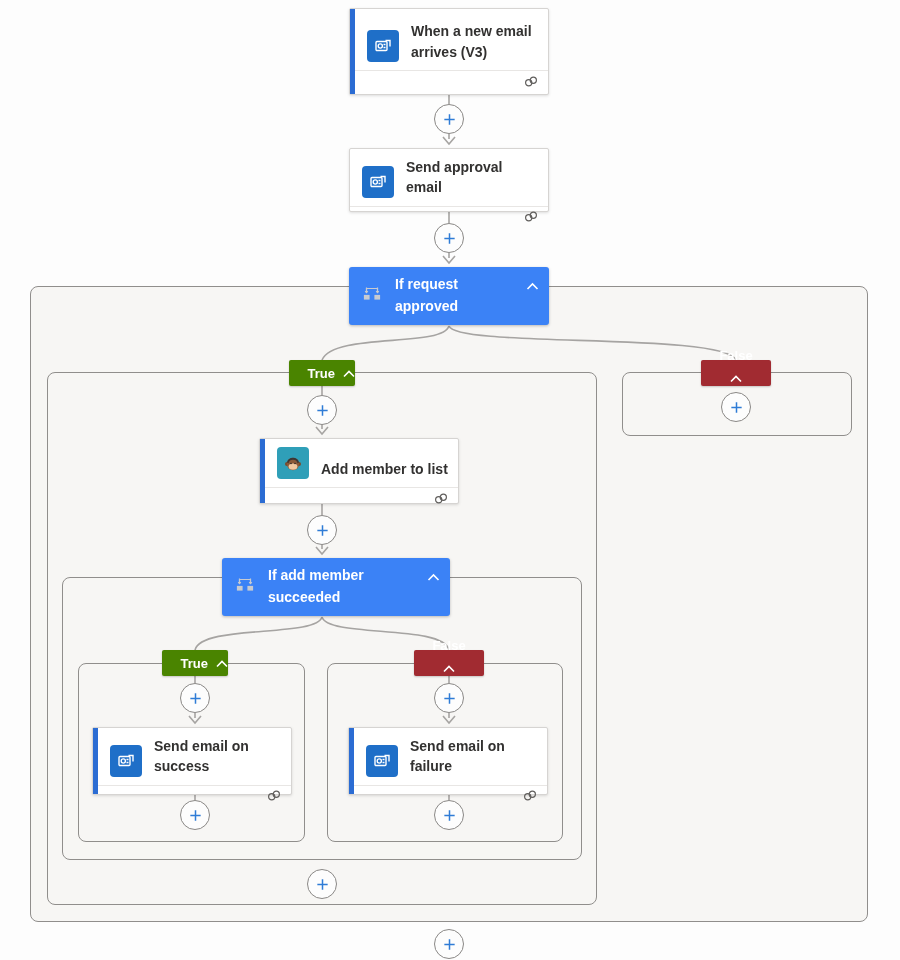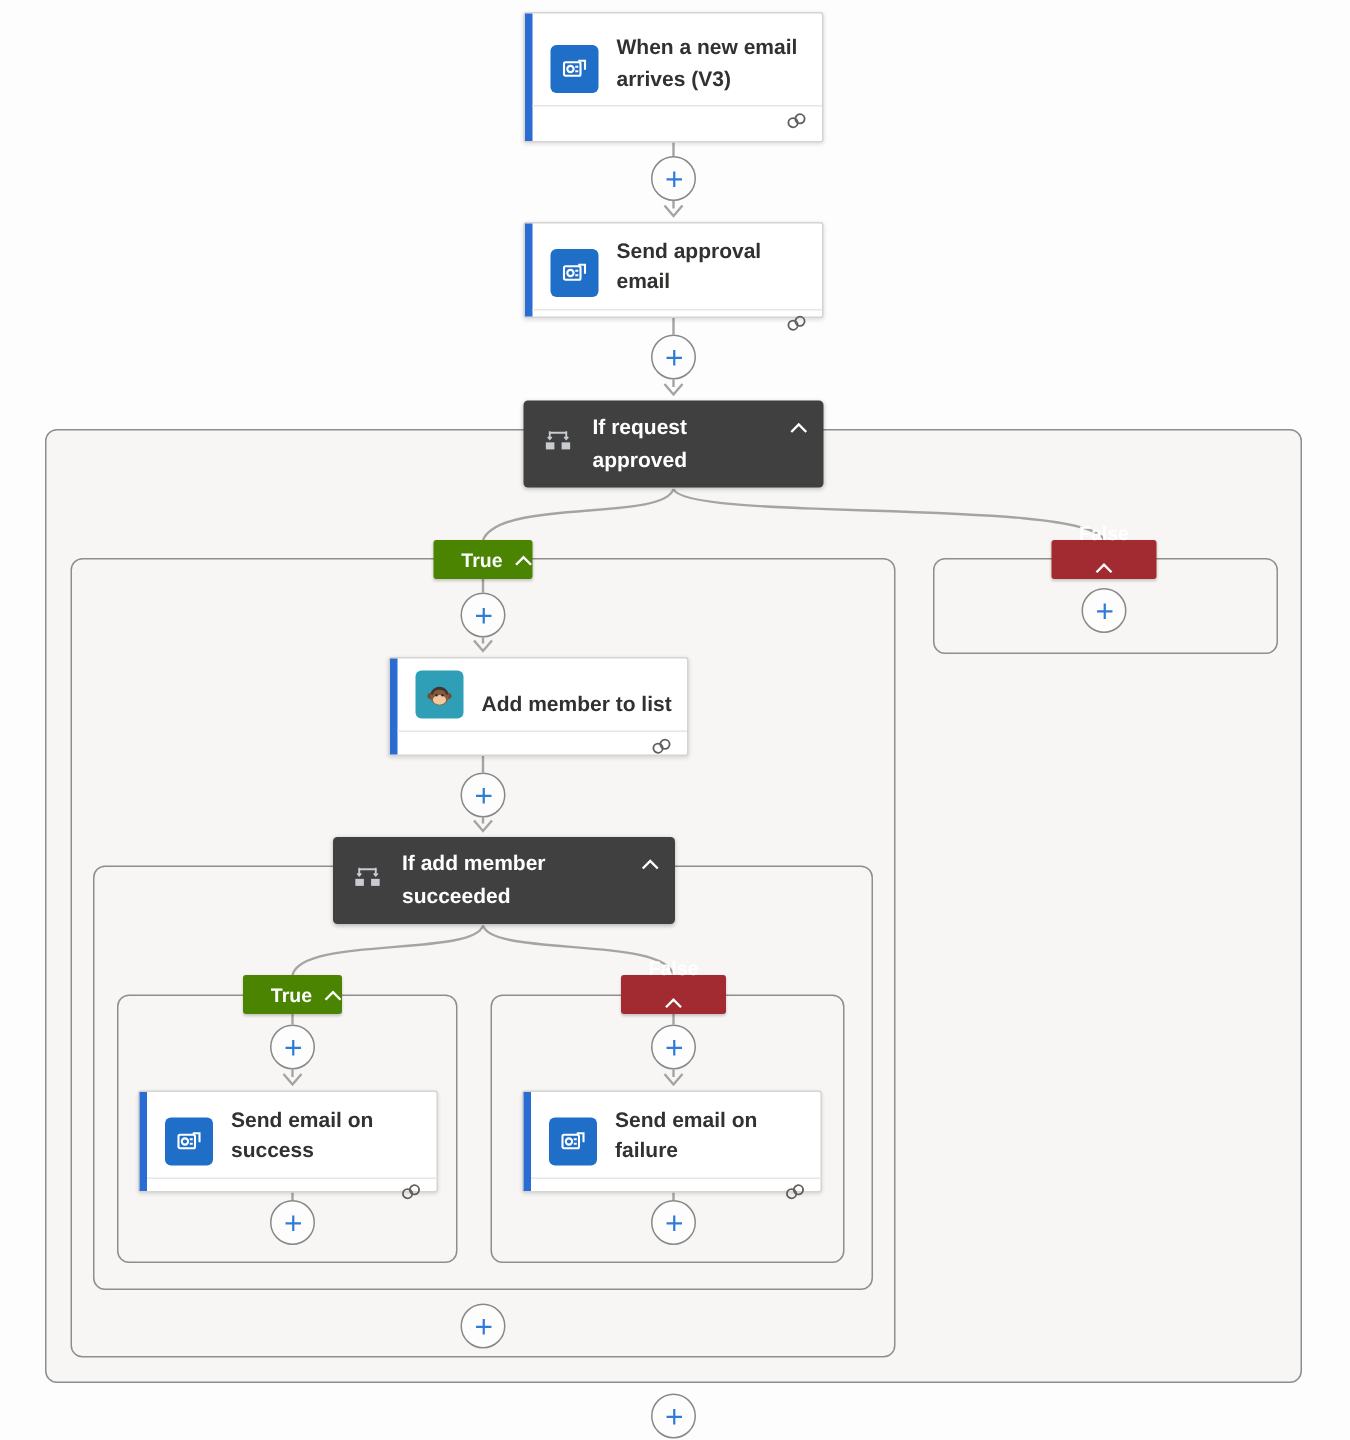--- a/index.html
+++ b/index.html
@@ -37,21 +37,21 @@
   .tile.mailchimp { background: #2f9fb8; }
   .card-title { font-size: 14px; font-weight: bold; color: #323130; line-height: 1.45; }
   .card-footer {
     height: 24px; flex: none; border-top: 1px solid #e8e6e4;
     display: flex; align-items: center; justify-content: flex-end; padding: 0 9px;
   }
 
   
   .cond-card {
     position: absolute;
-    background: #404040;
+    background: #3b82f6;
     border-radius: 3px;
     box-shadow: 0 1px 3px rgba(0,0,0,.25);
     display: flex; align-items: center;
     padding: 8px 10px 8px 14px; gap: 14px;
   }
   .cond-title { flex: 1; color: #ffffff; font-size: 14px; font-weight: bold; line-height: 1.55; }
   .cond-chevron { align-self: flex-start; margin-top: 2px; cursor: pointer; }
 
   
   .badge {
@@ -128,21 +128,21 @@
         <span>
           <svg width="16" height="13" viewBox="0 0 16 13" fill="none" stroke="#605e5c" stroke-width="1.2">
             <circle cx="5.7" cy="7.8" r="3.1"></circle>
             <circle cx="10.3" cy="5.2" r="3.1"></circle>
           </svg>
         </span>
       </div>
     </div>
   </div>
 
-  <div class="card" style="left:349px; top:148px; width:200px; height:64px;">
+  <div class="card" style="left:349px; top:148px; width:200px; height:64px;flex-direction:column;">
     <div class="card-accent"></div>
     <div class="card-main">
       <div class="card-header">
         <span class="tile outlook">
           <svg width="20" height="20" viewBox="0 0 20 20" fill="none" stroke="#ffffff" stroke-width="1.4">
             <path d="M12.5 4.5 h4.5 v6"></path>
             <rect x="3" y="5.5" width="11" height="9" rx="1"></rect>
             <circle cx="7.3" cy="10" r="2.1"></circle>
             <path d="M10.5 8.5 h2 M10.5 11.5 h2"></path>
           </svg>

